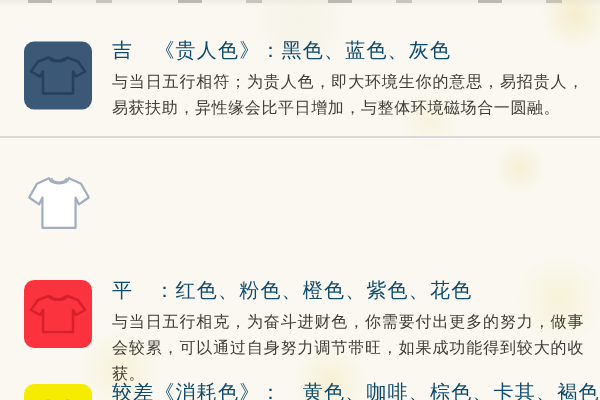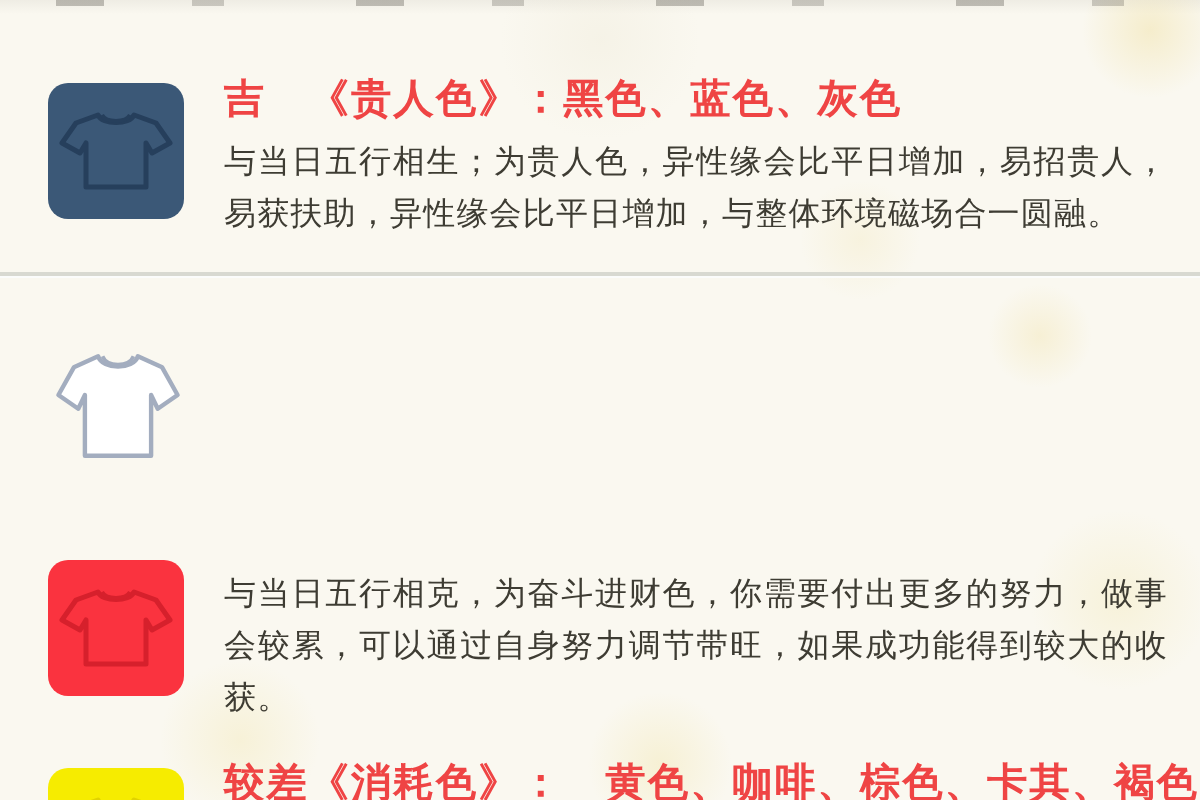--- a/index.html
+++ b/index.html
@@ -28,21 +28,21 @@
       transparent 112px 150px);
   }
   .divider{
     position:absolute;left:0;width:600px;height:2px;
     background:#d8d9d1;border-bottom:1px solid rgba(255,255,255,0.9);
   }
   .section{position:absolute;left:0;width:600px;}
   .icon-box{position:absolute;}
   .txt{position:absolute;left:112px;width:472px;}
   .heading{
-    font-size:20px;font-weight:bold;color:#ef4444;
+    font-size:20px;font-weight:normal;color:#0c4a6e;
     letter-spacing:1.2px;line-height:24px;white-space:nowrap;
   }
   .desc{
     margin-top:7px;font-size:16px;color:#3e3c33;
     letter-spacing:0.6px;line-height:26px;text-align:justify;
   }
   .sec1{top:38px;}
   .sec1 .icon-box{left:23px;top:2px;}
   .sec2{top:161px;}
   .sec2 .icon-box{left:27px;top:13px;}
@@ -61,21 +61,21 @@
 <div class="section sec1">
   <div class="icon-box">
     <svg width="70" height="71" viewBox="0 0 70 70">
       <rect x="1" y="1" width="68" height="68" rx="10" fill="#3b5877"></rect>
       <path d="M26 17 L15 21 L8 31 L17 36 L20 31 L20 53 L50 53 L50 31 L53 36 L62 31 L55 21 L44 17 C42 22 28 22 26 17 Z" stroke-width="2.5" stroke-linejoin="round" vector-effect="non-scaling-stroke" stroke="#263f5c" fill="none"></path>
       <path d="M28 17 C30 21 40 21 42 17" fill="none" stroke-width="2" vector-effect="non-scaling-stroke" stroke="#263f5c"></path>
     </svg>
   </div>
   <div class="txt">
     <div class="heading">吉　《贵人色》：黑色、蓝色、灰色</div>
-    <div class="desc">与当日五行相生；为贵人色，异性缘会比平日增加，易招贵人，易获扶助，异性缘会比平日增加，与整体环境磁场合一圆融。</div>
+    <div class="desc">与当日五行相符；为贵人色，即大环境生你的意思，易招贵人，易获扶助，异性缘会比平日增加，与整体环境磁场合一圆融。</div>
   </div>
 </div>
 
 <div class="divider div1"></div>
 
 <div class="section sec2">
   <div class="icon-box">
     <svg width="64" height="58" viewBox="6 14 58 42" preserveAspectRatio="none">
       <path d="M26 17 L15 21 L8 31 L17 36 L20 31 L20 53 L50 53 L50 31 L53 36 L62 31 L55 21 L44 17 C42 22 28 22 26 17 Z" stroke-width="2.2" stroke-linejoin="round" vector-effect="non-scaling-stroke" stroke="#a3adbf" fill="#ffffff"></path>
       <path d="M28 17 C30 21 40 21 42 17" fill="none" stroke-width="1.8" vector-effect="non-scaling-stroke" stroke="#a3adbf"></path>
@@ -87,20 +87,21 @@
 
 <div class="section sec3">
   <div class="icon-box">
     <svg width="70" height="70" viewBox="0 0 70 70">
       <rect x="1" y="1" width="68" height="68" rx="10" fill="#fa333f"></rect>
       <path d="M26 17 L15 21 L8 31 L17 36 L20 31 L20 53 L50 53 L50 31 L53 36 L62 31 L55 21 L44 17 C42 22 28 22 26 17 Z" stroke-width="2.5" stroke-linejoin="round" vector-effect="non-scaling-stroke" stroke="#d6202c" fill="none"></path>
       <path d="M28 17 C30 21 40 21 42 17" fill="none" stroke-width="2" vector-effect="non-scaling-stroke" stroke="#d6202c"></path>
     </svg>
   </div>
   <div class="txt">
+    <div class="heading">平　：红色、粉色、橙色、紫色、花色</div>
     <div class="desc">与当日五行相克，为奋斗进财色，你需要付出更多的努力，做事会较累，可以通过自身努力调节带旺，如果成功能得到较大的收获。</div>
   </div>
 </div>
 
 <div class="section sec4">
   <div class="icon-box">
     <svg width="70" height="70" viewBox="0 0 70 70">
       <rect x="1" y="1" width="68" height="68" rx="10" fill="#f6ec00"></rect>
       <path d="M26 17 L15 21 L8 31 L17 36 L20 31 L20 53 L50 53 L50 31 L53 36 L62 31 L55 21 L44 17 C42 22 28 22 26 17 Z" stroke-width="2.5" stroke-linejoin="round" vector-effect="non-scaling-stroke" stroke="#e0d200" fill="none"></path>
     </svg>

